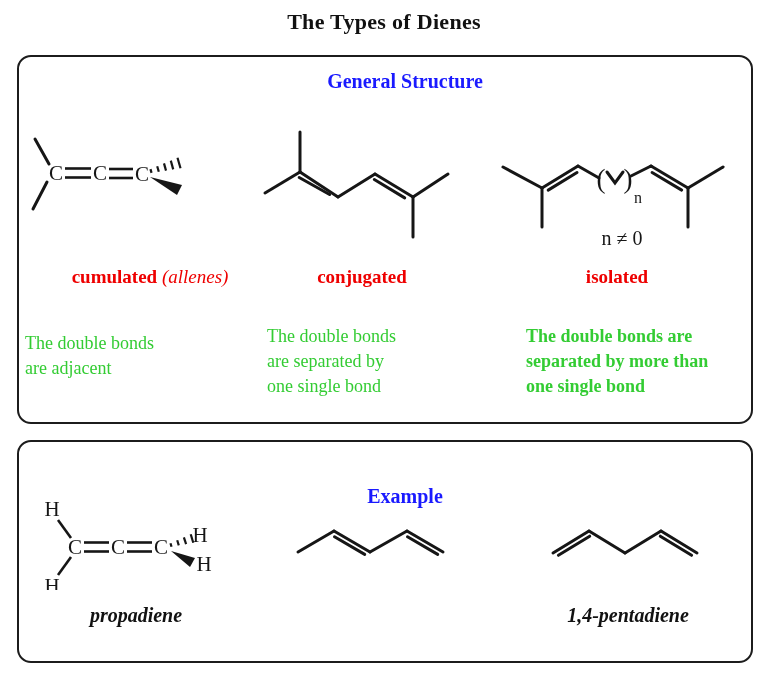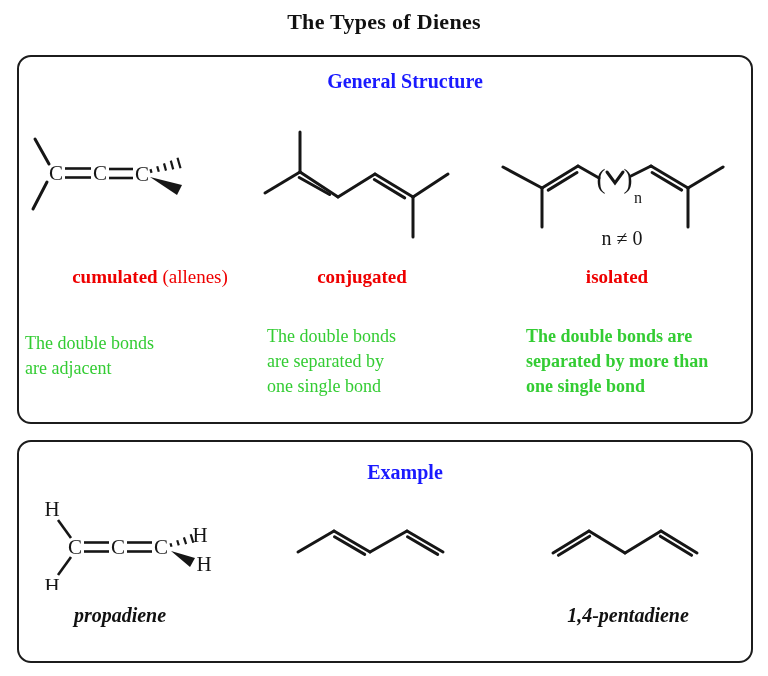--- a/index.html
+++ b/index.html
@@ -16,28 +16,28 @@
     position:absolute; left:17px; width:736px;
     border:2px solid #1c1c1c; border-radius:14px; background:#ffffff;
   }
   .panel.general { top:55px; height:369px; }
   .panel.example { top:440px; height:223px; }
   .panel-header {
     position:absolute; left:17px; width:736px; text-align:center;
     font-size:20px; font-weight:bold; color:#1a1aff;padding-left:40px;
   }
   .panel-header.general { top:70px; }
-  .panel-header.example { top:461px; }
+  .panel-header.example { top:485px; }
   .struct { position:absolute; }
   .type-label {
     position:absolute; top:266px; text-align:center;
     font-size:19px; color:#ee0000; white-space:nowrap;
   }
   .type-label .nm { font-weight:bold;margin-top:48px; }
-  .type-label .sfx { font-weight:normal; }
+  .type-label .sfx { font-weight:normal;font-style:italic; }
   .desc {
     position:absolute; font-size:18px; line-height:25px;
     color:#33cc33; white-space:pre-line;
   }
   .mol-label {
     position:absolute; top:604px; text-align:center;
     font-size:20px; font-weight:bold; font-style:italic; color:#111111; white-space:nowrap;
   }
   svg { display:block; }
   svg line, svg path, svg polyline { stroke:#161616; fill:none; }
@@ -167,16 +167,16 @@
 
   <svg class="struct" style="left:545px; top:515px;" width="170" height="48" viewBox="0 0 170 48">
     <line class="bond" x1="8" y1="38" x2="44" y2="16"></line>
     <line class="bond" x1="13.4" y1="40.3" x2="44.7" y2="21.2"></line>
     <line class="bond" x1="44" y1="16" x2="80" y2="38"></line>
     <line class="bond" x1="80" y1="38" x2="116" y2="16"></line>
     <line class="bond" x1="116" y1="16" x2="152" y2="38"></line>
     <line class="bond" x1="115.3" y1="21.2" x2="146.6" y2="40.3"></line>
   </svg>
 
-  <div class="mol-label" style="left:40px; width:160px;">propadiene</div>
+  <div class="mol-label" style="left:56px; width:160px;">propadiene</div>
   <div class="mol-label" style="left:538px; width:180px;">1,4-pentadiene</div>
 
 </div>
 
 </body></html>

